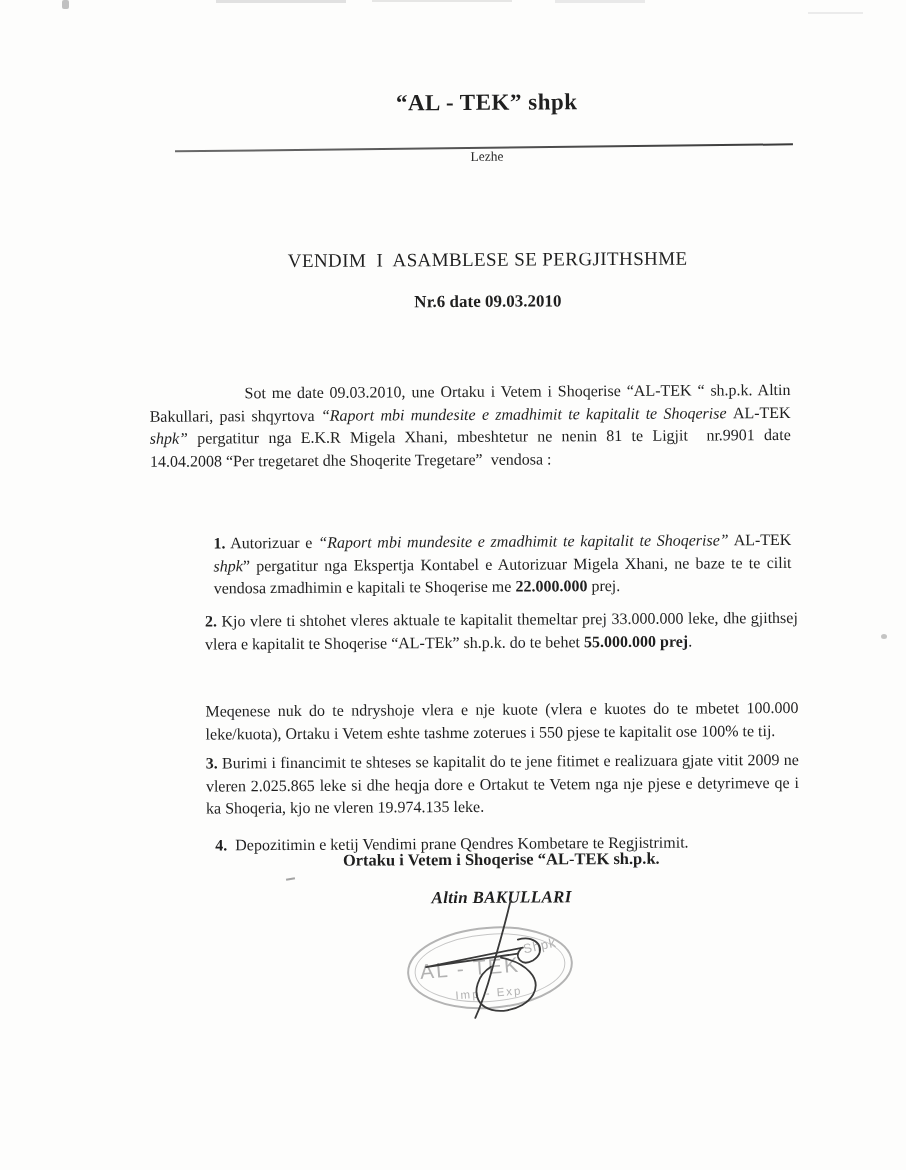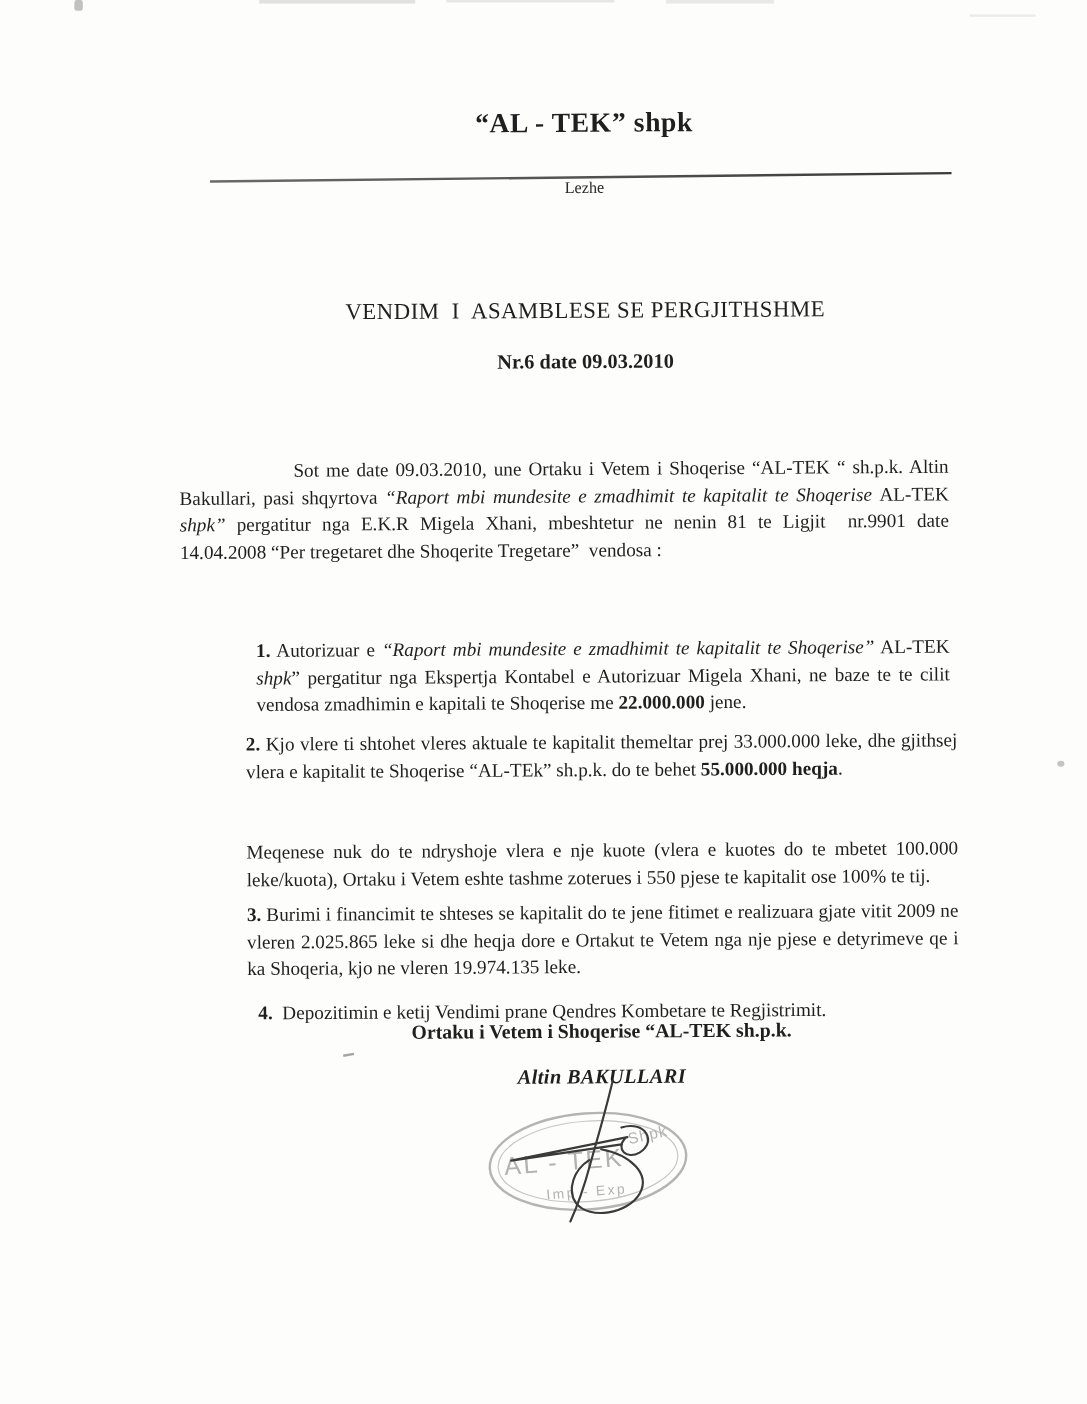--- a/index.html
+++ b/index.html
@@ -67,25 +67,25 @@
 
     <div class="centercol location">Lezhe</div>
 
     <div class="centercol title">VENDIM  I  ASAMBLESE SE PERGJITHSHME</div>
 
     <div class="centercol subtitle">Nr.6 date 09.03.2010</div>
 
     <div class="para intro"><span>Sot me date 09.03.2010, une Ortaku i Vetem i Shoqerise “AL-TEK “ sh.p.k. Altin Bakullari, pasi shqyrtova </span><span class="it">“Raport mbi mundesite e zmadhimit te kapitalit te Shoqerise </span><span>AL-TEK </span><span class="it">shpk”</span><span> pergatitur nga E.K.R Migela Xhani, mbeshtetur ne nenin 81 te Ligjit  nr.9901 date 14.04.2008 “Per tregetaret dhe Shoqerite Tregetare”  vendosa :</span></div>
 
     <div class="para item1">
-      <p><span class="bd">1.</span><span> Autorizuar e </span><span class="it">“Raport mbi mundesite e zmadhimit te kapitalit te Shoqerise”</span><span> AL-TEK </span><span class="it">shpk</span><span>” pergatitur nga Ekspertja Kontabel e Autorizuar Migela Xhani, ne baze te te cilit vendosa zmadhimin e kapitali te Shoqerise me </span><span class="bd">22.000.000</span><span> jene.</span></p>
+      <p><span class="bd">1.</span><span> Autorizuar e </span><span class="it">“Raport mbi mundesite e zmadhimit te kapitalit te Shoqerise”</span><span> AL-TEK </span><span class="it">shpk</span><span>” pergatitur nga Ekspertja Kontabel e Autorizuar Migela Xhani, ne baze te te cilit vendosa zmadhimin e kapitali te Shoqerise me </span><span class="bd">22.000.000</span><span> prej.</span></p>
     </div>
 
     <div class="para item2">
-      <p><span class="bd">2.</span><span> Kjo vlere ti shtohet vleres aktuale te kapitalit themeltar prej 33.000.000 leke, dhe gjithsej vlera e kapitalit te Shoqerise “AL-TEk” sh.p.k. do te behet </span><span class="bd">55.000.000 heqja</span><span>.</span></p>
+      <p><span class="bd">2.</span><span> Kjo vlere ti shtohet vleres aktuale te kapitalit themeltar prej 33.000.000 leke, dhe gjithsej vlera e kapitalit te Shoqerise “AL-TEk” sh.p.k. do te behet </span><span class="bd">55.000.000 prej</span><span>.</span></p>
       <p><span>Meqenese nuk do te ndryshoje vlera e nje kuote (vlera e kuotes do te mbetet 100.000 leke/kuota), Ortaku i Vetem eshte tashme zoterues i 550 pjese te kapitalit ose 100% te tij.</span></p>
     </div>
 
     <div class="para item3">
       <p><span class="bd">3.</span><span> Burimi i financimit te shteses se kapitalit do te jene fitimet e realizuara gjate vitit 2009 ne vleren 2.025.865 leke si dhe heqja dore e Ortakut te Vetem nga nje pjese e detyrimeve qe i ka Shoqeria, kjo ne vleren 19.974.135 leke.</span></p>
     </div>
 
     <div class="para item4">
       <p><span class="bd">4.</span><span>  Depozitimin e ketij Vendimi prane Qendres Kombetare te Regjistrimit.</span></p>
     </div>

